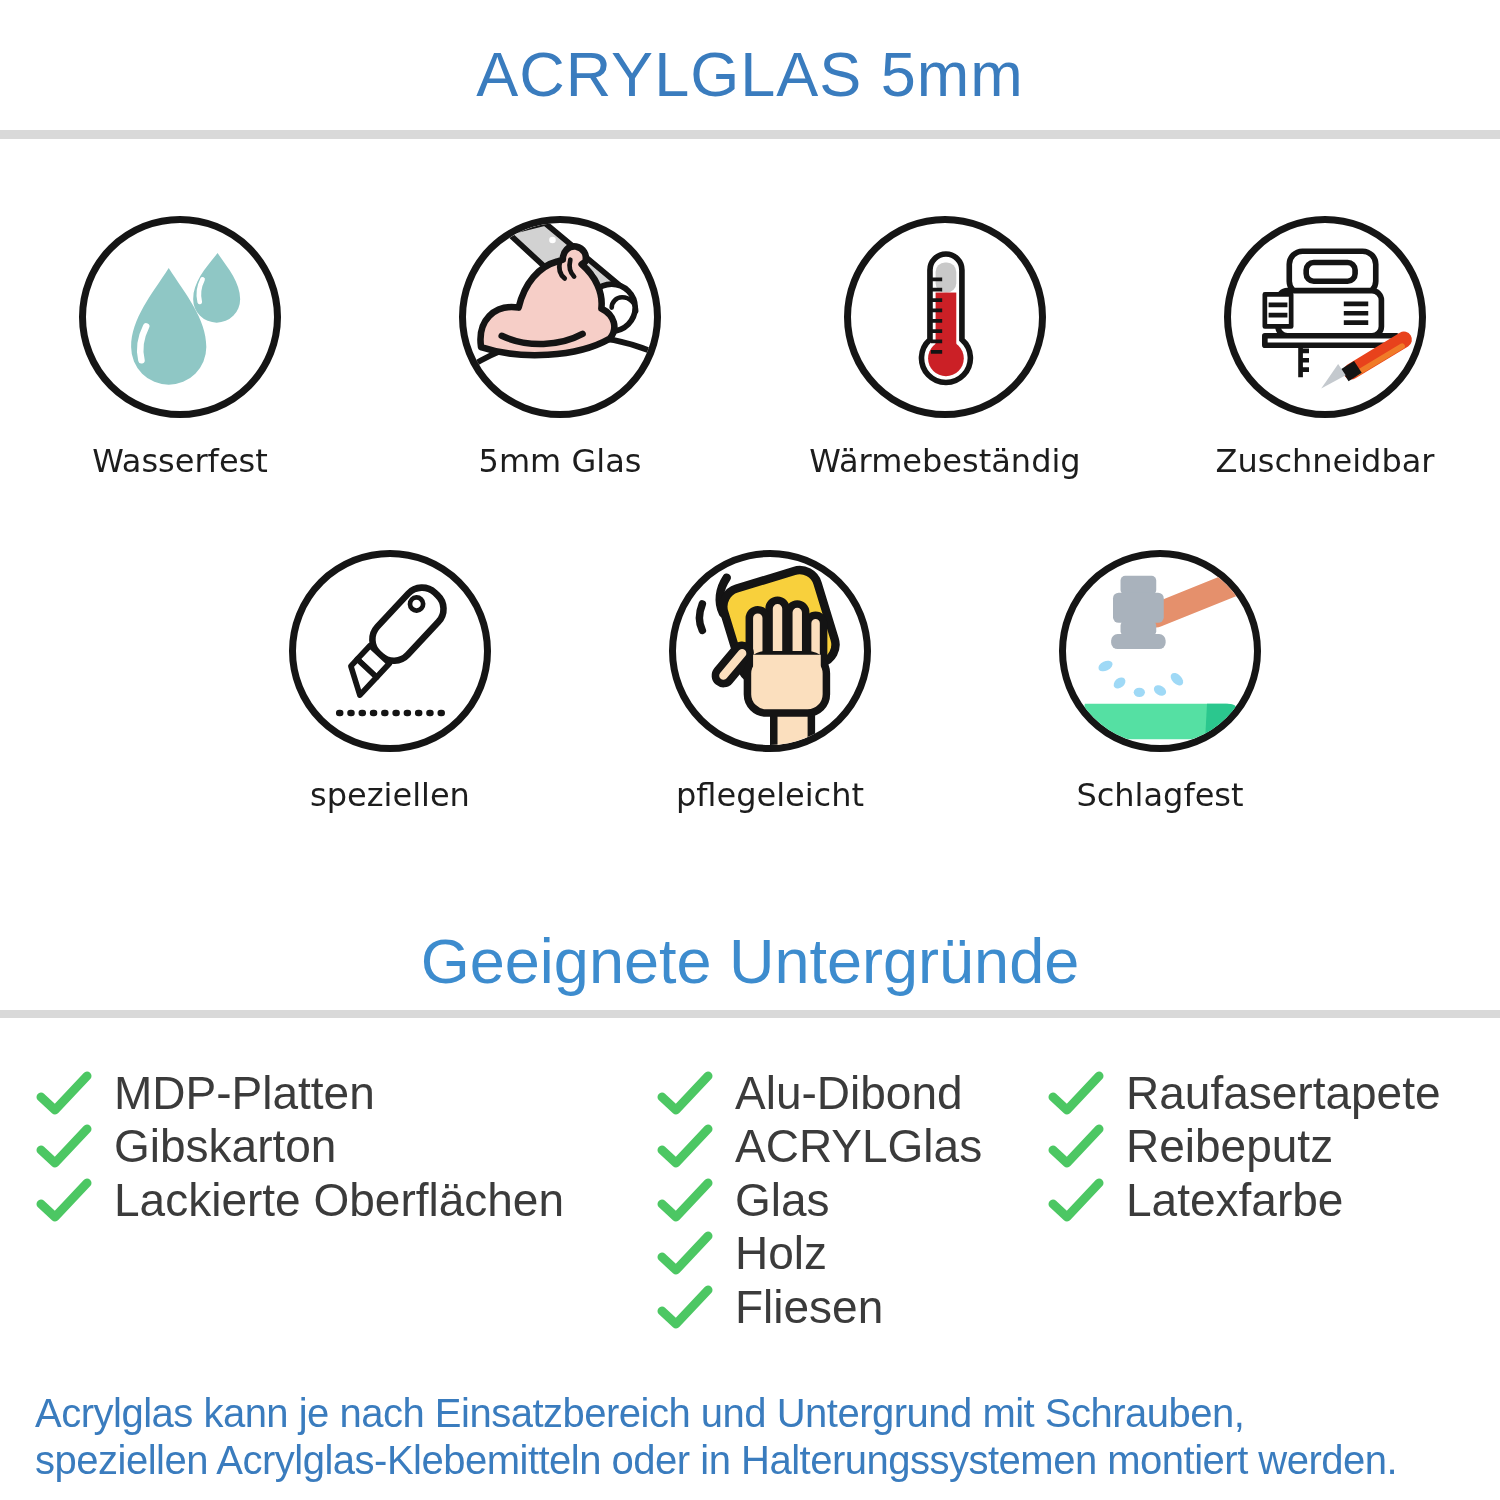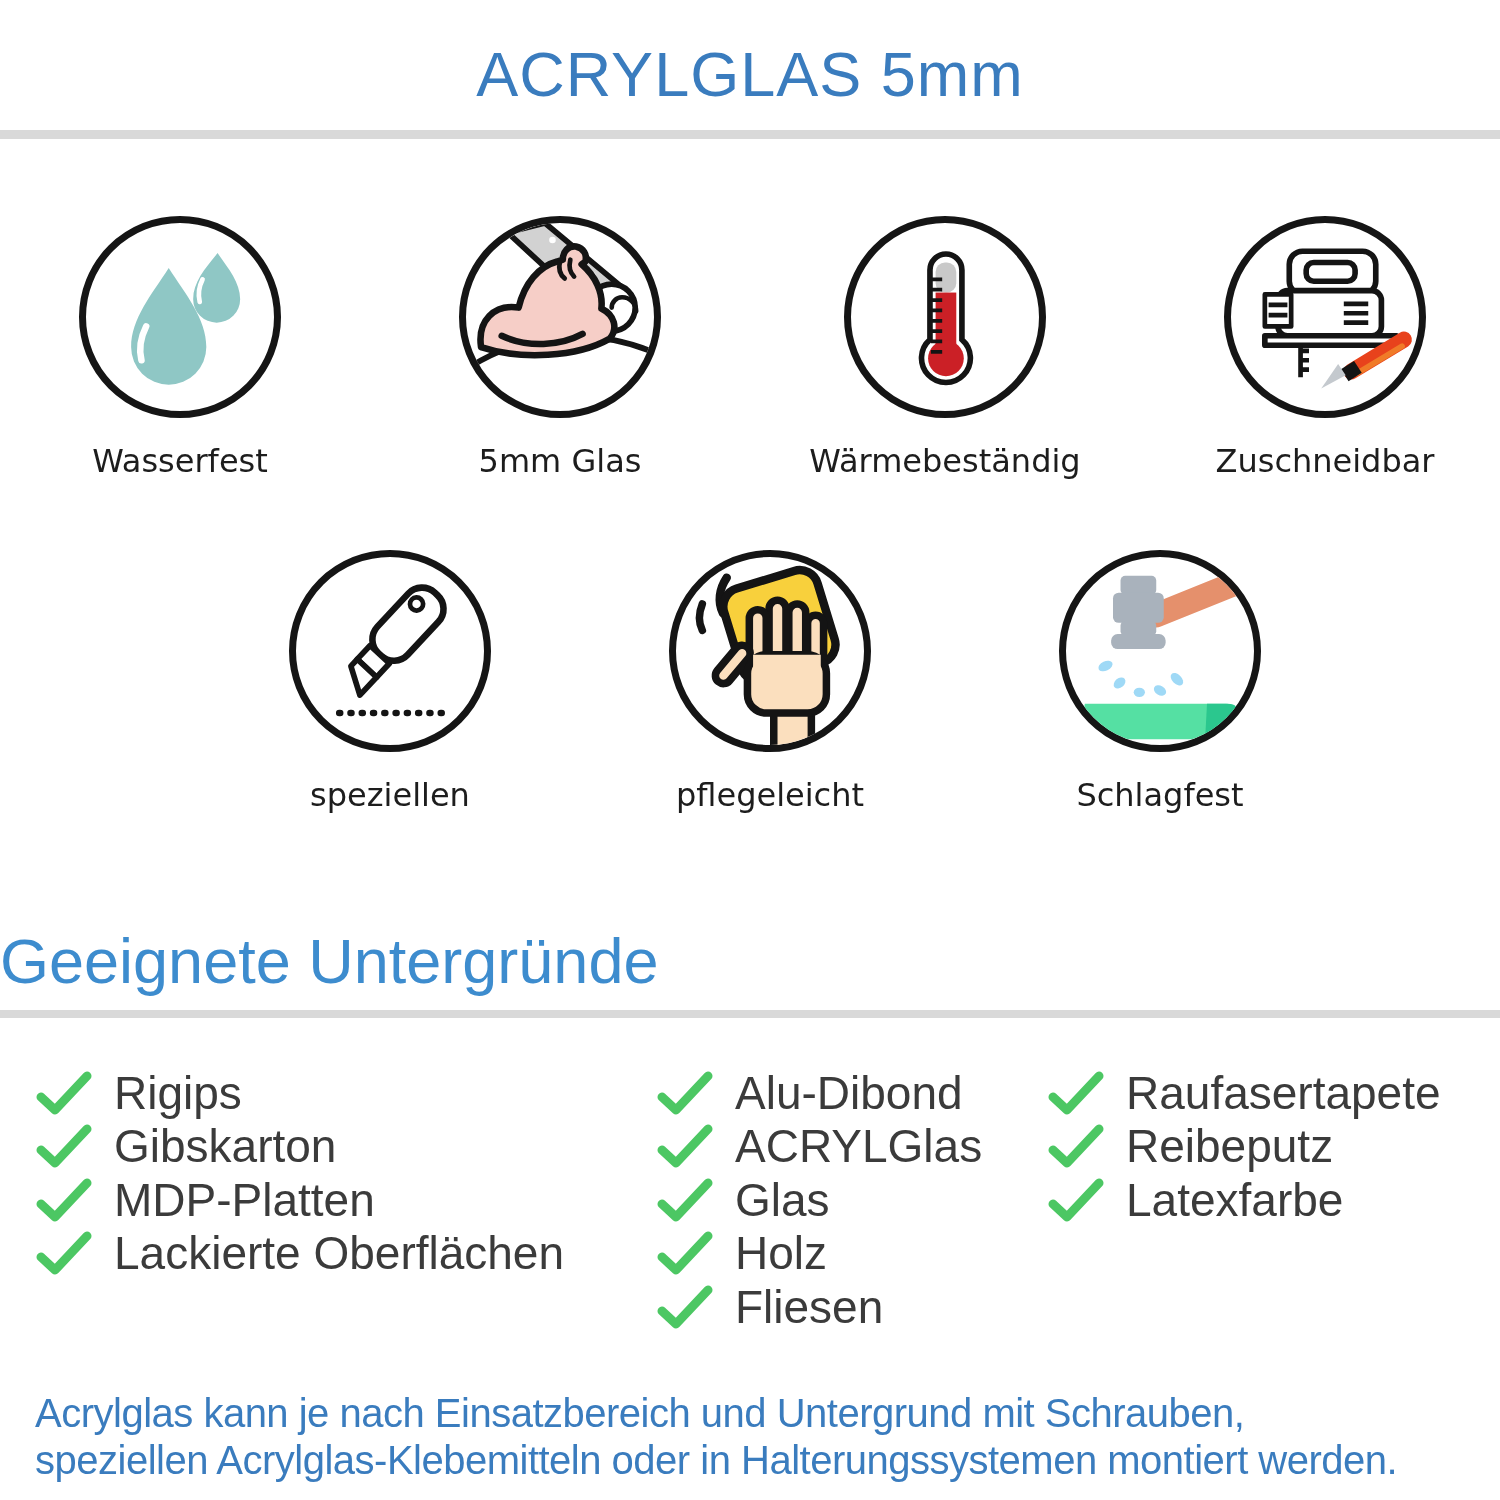--- a/index.html
+++ b/index.html
@@ -9,21 +9,21 @@
   }
   
   .main-title{
     position:absolute;top:38px;left:0;width:100%;text-align:center;
     font-size:63px;font-weight:400;letter-spacing:1px;color:var(--title-blue,#3A7CBE);
   }
   .divider{position:absolute;left:0;width:100%;background:var(--divider-gray,#D9D9D9);}
   .divider-1{top:130px;height:9px;}
   .divider-2{top:1010px;height:8px;}
   .section-title{
-    position:absolute;top:925px;left:0;width:100%;text-align:left;
+    position:absolute;top:925px;left:0;width:100%;text-align:center;
     font-size:63px;font-weight:400;color:var(--subtitle-blue,#3D8CCE);
   }
   
   .feature{position:absolute;width:360px;display:flex;flex-direction:column;align-items:center;}
   .feature .circle{
     width:188px;height:188px;border:7px solid #151515;border-radius:50%;
     background:#fff;overflow:hidden;flex:0 0 auto;
   }
   .feature .circle svg{width:100%;height:100%;display:block;}
   .feature .flabel{
@@ -205,33 +205,27 @@
   </div>
 
   <div class="section-title">Geeignete Untergründe</div>
   <div class="divider divider-2"></div>
 
   <div class="check-col col-1">
     <div class="check-row">
       <svg>
           <use href="#chk"></use>
         </svg>
-      <span class="ctext">Rigips</span>
+      <span class="ctext">MDP-Platten</span>
     </div>
     <div class="check-row">
       <svg>
           <use href="#chk"></use>
         </svg>
       <span class="ctext">Gibskarton</span>
-    </div>
-    <div class="check-row">
-      <svg>
-          <use href="#chk"></use>
-        </svg>
-      <span class="ctext">MDP-Platten</span>
     </div>
     <div class="check-row">
       <svg>
           <use href="#chk"></use>
         </svg>
       <span class="ctext">Lackierte Oberflächen</span>
     </div>
   </div>
 
   <div class="check-col col-2">

